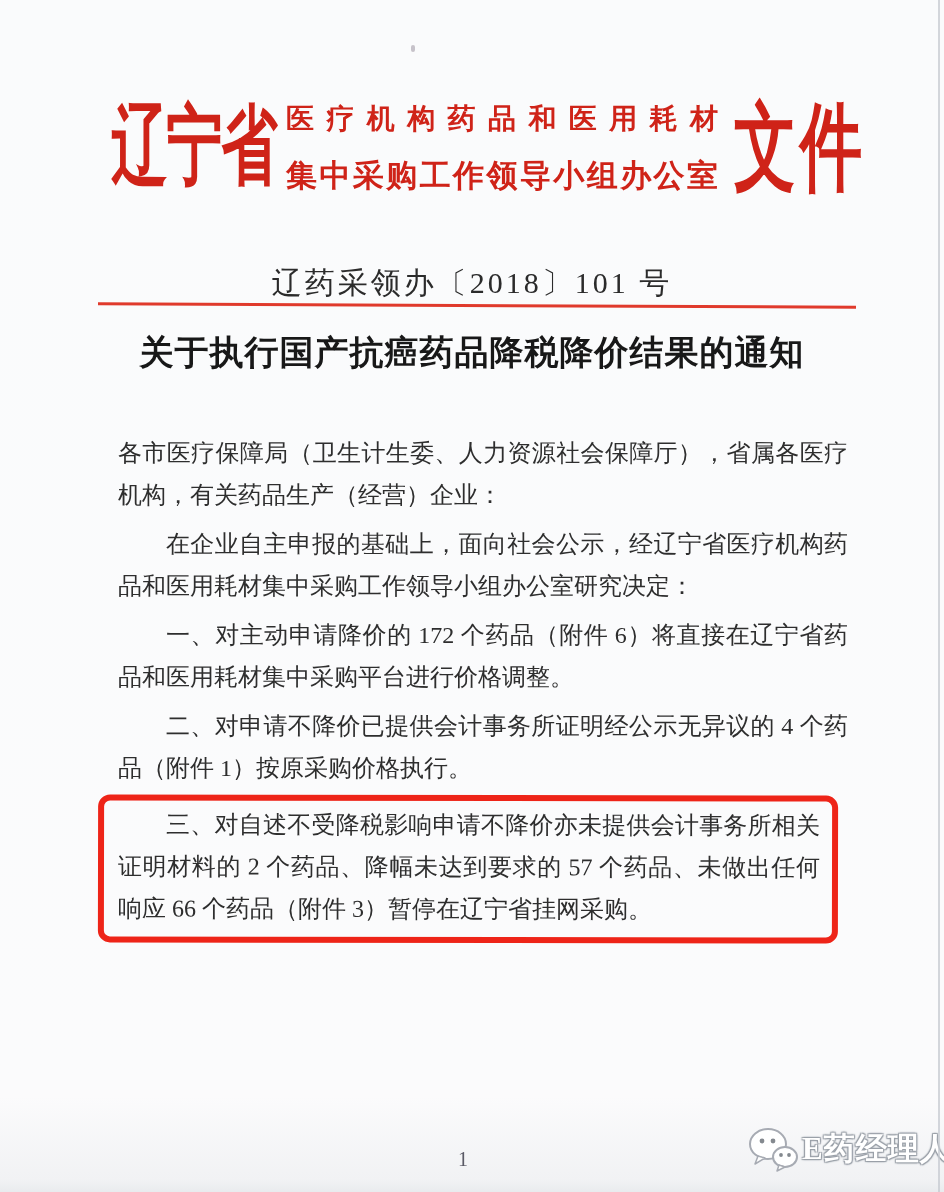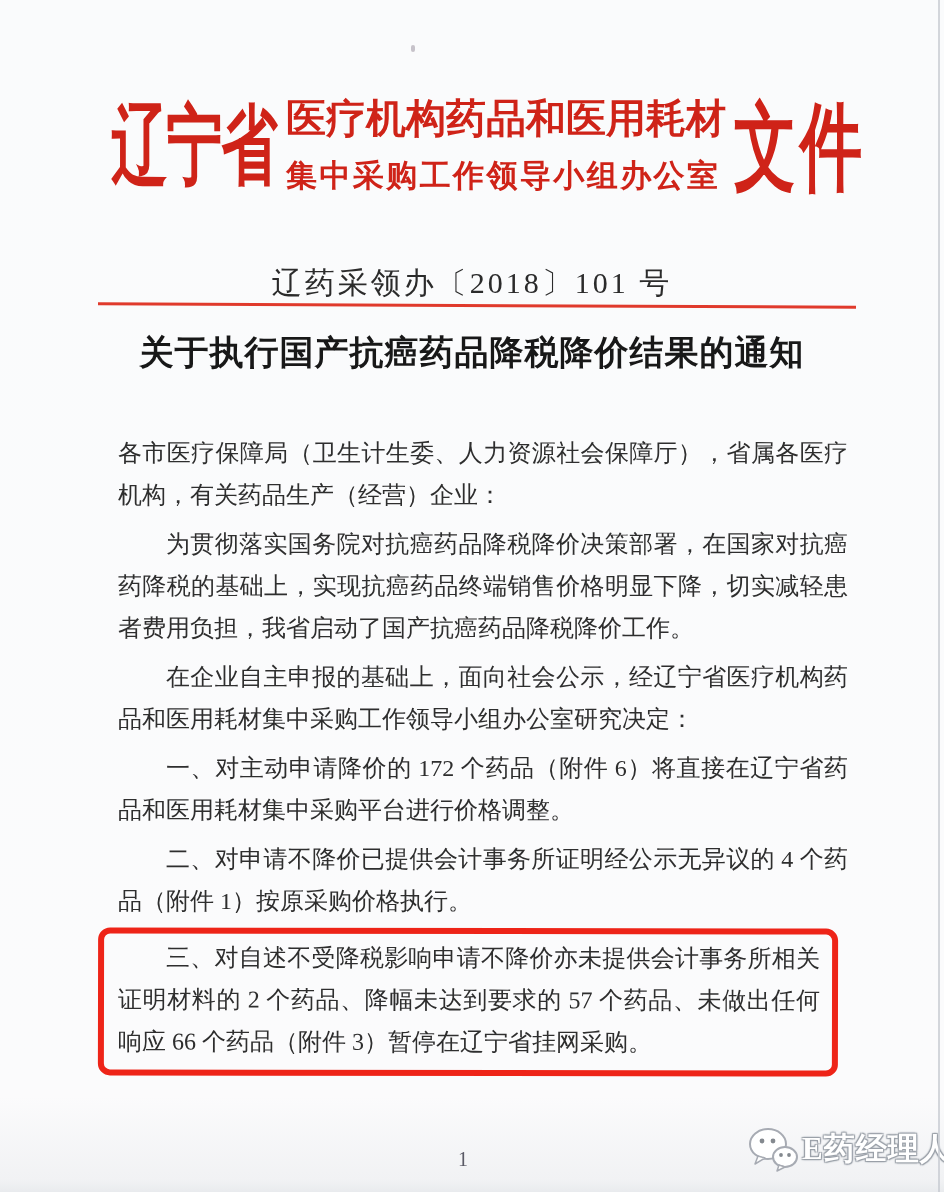--- a/index.html
+++ b/index.html
@@ -30,21 +30,21 @@
     color:#cf2318;
   }
   .issuer-region {
     width:168px; flex:0 0 auto;
     font-size:56px; font-weight:bold; letter-spacing:-1px;
     transform:scaleY(1.55); transform-origin:center;
     text-align:center; white-space:nowrap;
   }
   .issuer-org { width:432px; flex:0 0 auto; margin-left:8px; font-weight:bold; }
   .issuer-org .org-line1 {
-    font-size:40px; line-height:46px;
+    font-size:28px; line-height:46px;
     text-align:justify; text-align-last:justify; white-space:nowrap;
   }
   .issuer-org .org-line2 {
     font-size:31px; line-height:44px; margin-top:12px;
     text-align:justify; text-align-last:justify; white-space:nowrap;
   }
   .doc-word {
     flex:0 0 auto; margin-left:16px;
     font-size:62px; font-weight:bold; letter-spacing:4px;
     transform:scaleY(1.55); transform-origin:center; white-space:nowrap;
@@ -123,21 +123,20 @@
   </div>
 
   <div class="doc-number">辽药采领办〔2018〕101 号</div>
 
   <div class="red-rule"></div>
 
   <div class="doc-title">关于执行国产抗癌药品降税降价结果的通知</div>
 
   <div class="doc-body">
     <p class="salutation">各市医疗保障局（卫生计生委、人力资源社会保障厅），省属各医疗机构，有关药品生产（经营）企业：</p>
-    <p>为贯彻落实国务院对抗癌药品降税降价决策部署，在国家对抗癌药降税的基础上，实现抗癌药品终端销售价格明显下降，切实减轻患者费用负担，我省启动了国产抗癌药品降税降价工作。</p>
     <p>在企业自主申报的基础上，面向社会公示，经辽宁省医疗机构药品和医用耗材集中采购工作领导小组办公室研究决定：</p>
     <p>一、对主动申请降价的 172 个药品（附件 6）将直接在辽宁省药品和医用耗材集中采购平台进行价格调整。</p>
     <p>二、对申请不降价已提供会计事务所证明经公示无异议的 4 个药品（附件 1）按原采购价格执行。</p>
     <div class="highlight-box">
       <p>三、对自述不受降税影响申请不降价亦未提供会计事务所相关证明材料的 2 个药品、降幅未达到要求的 57 个药品、未做出任何响应 66 个药品（附件 3）暂停在辽宁省挂网采购。</p>
     </div>
   </div>
 
   <div class="page-number">1</div>
 

